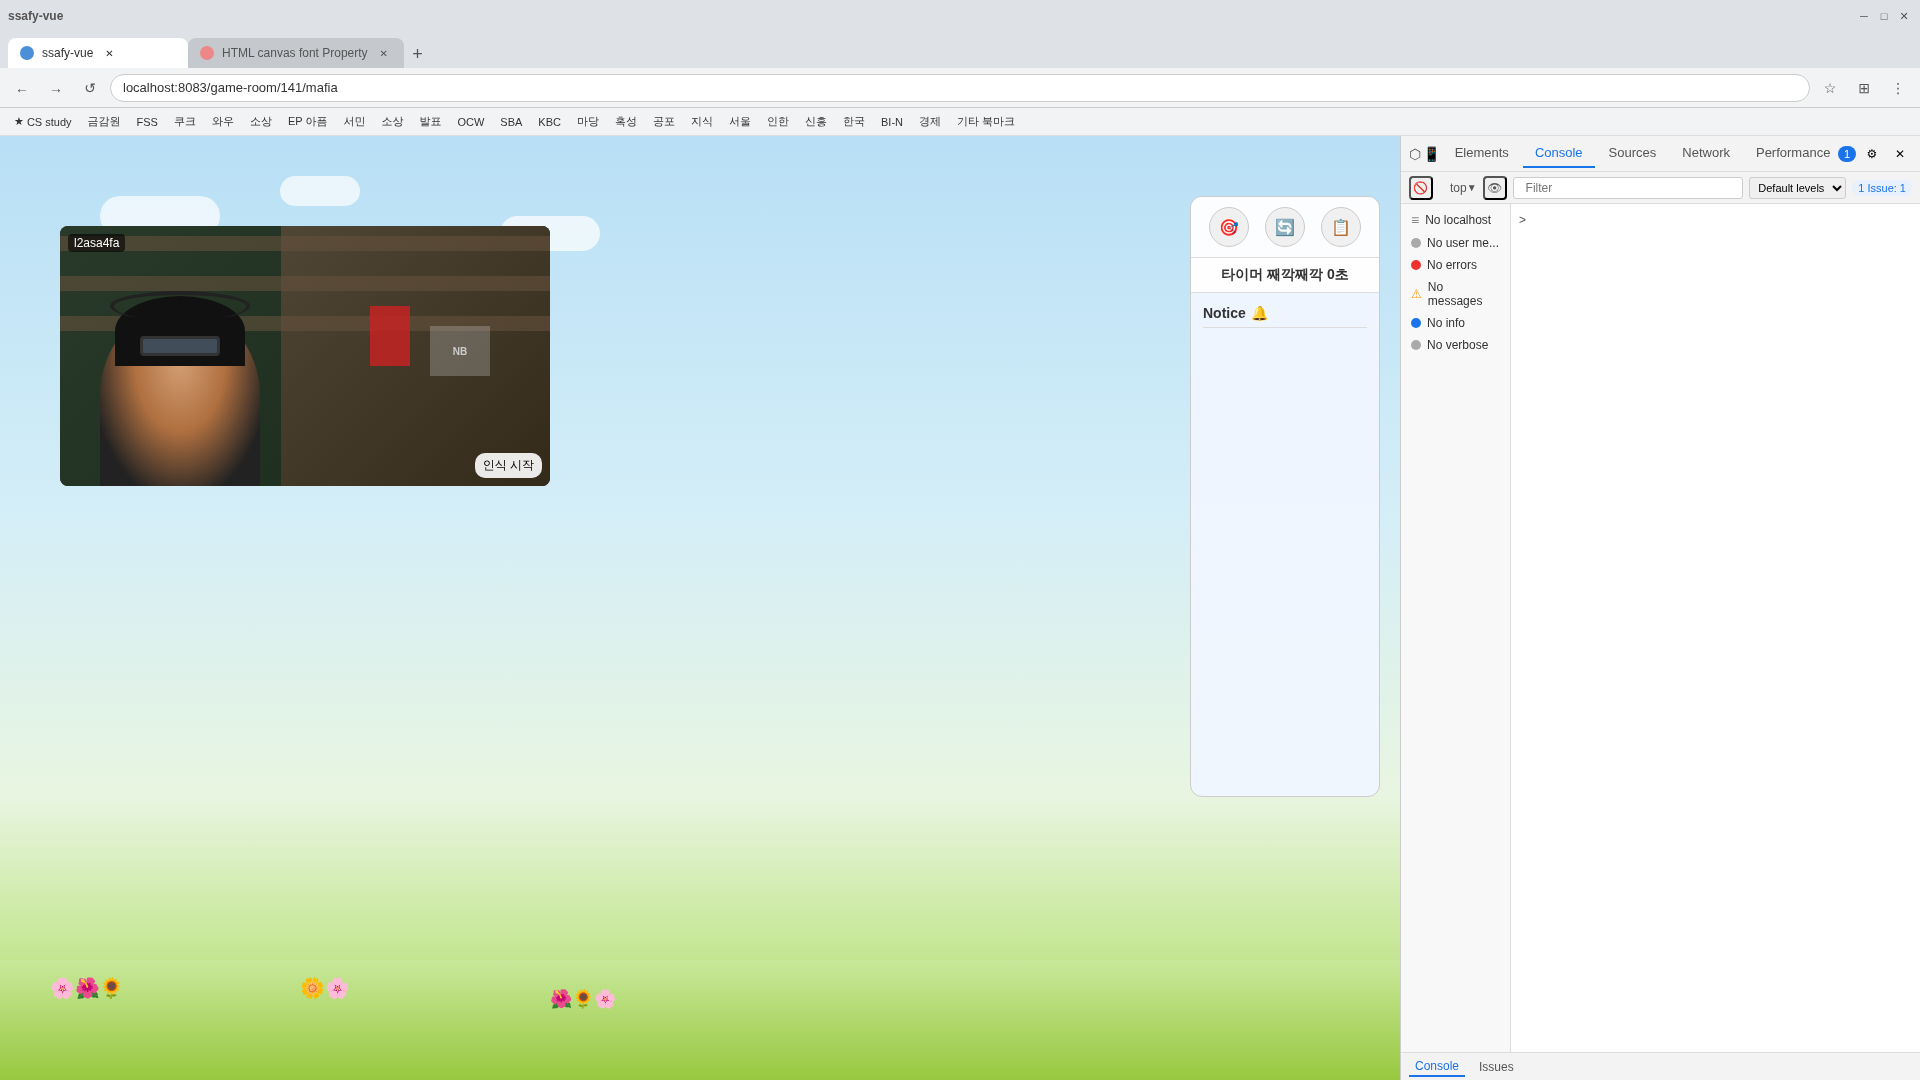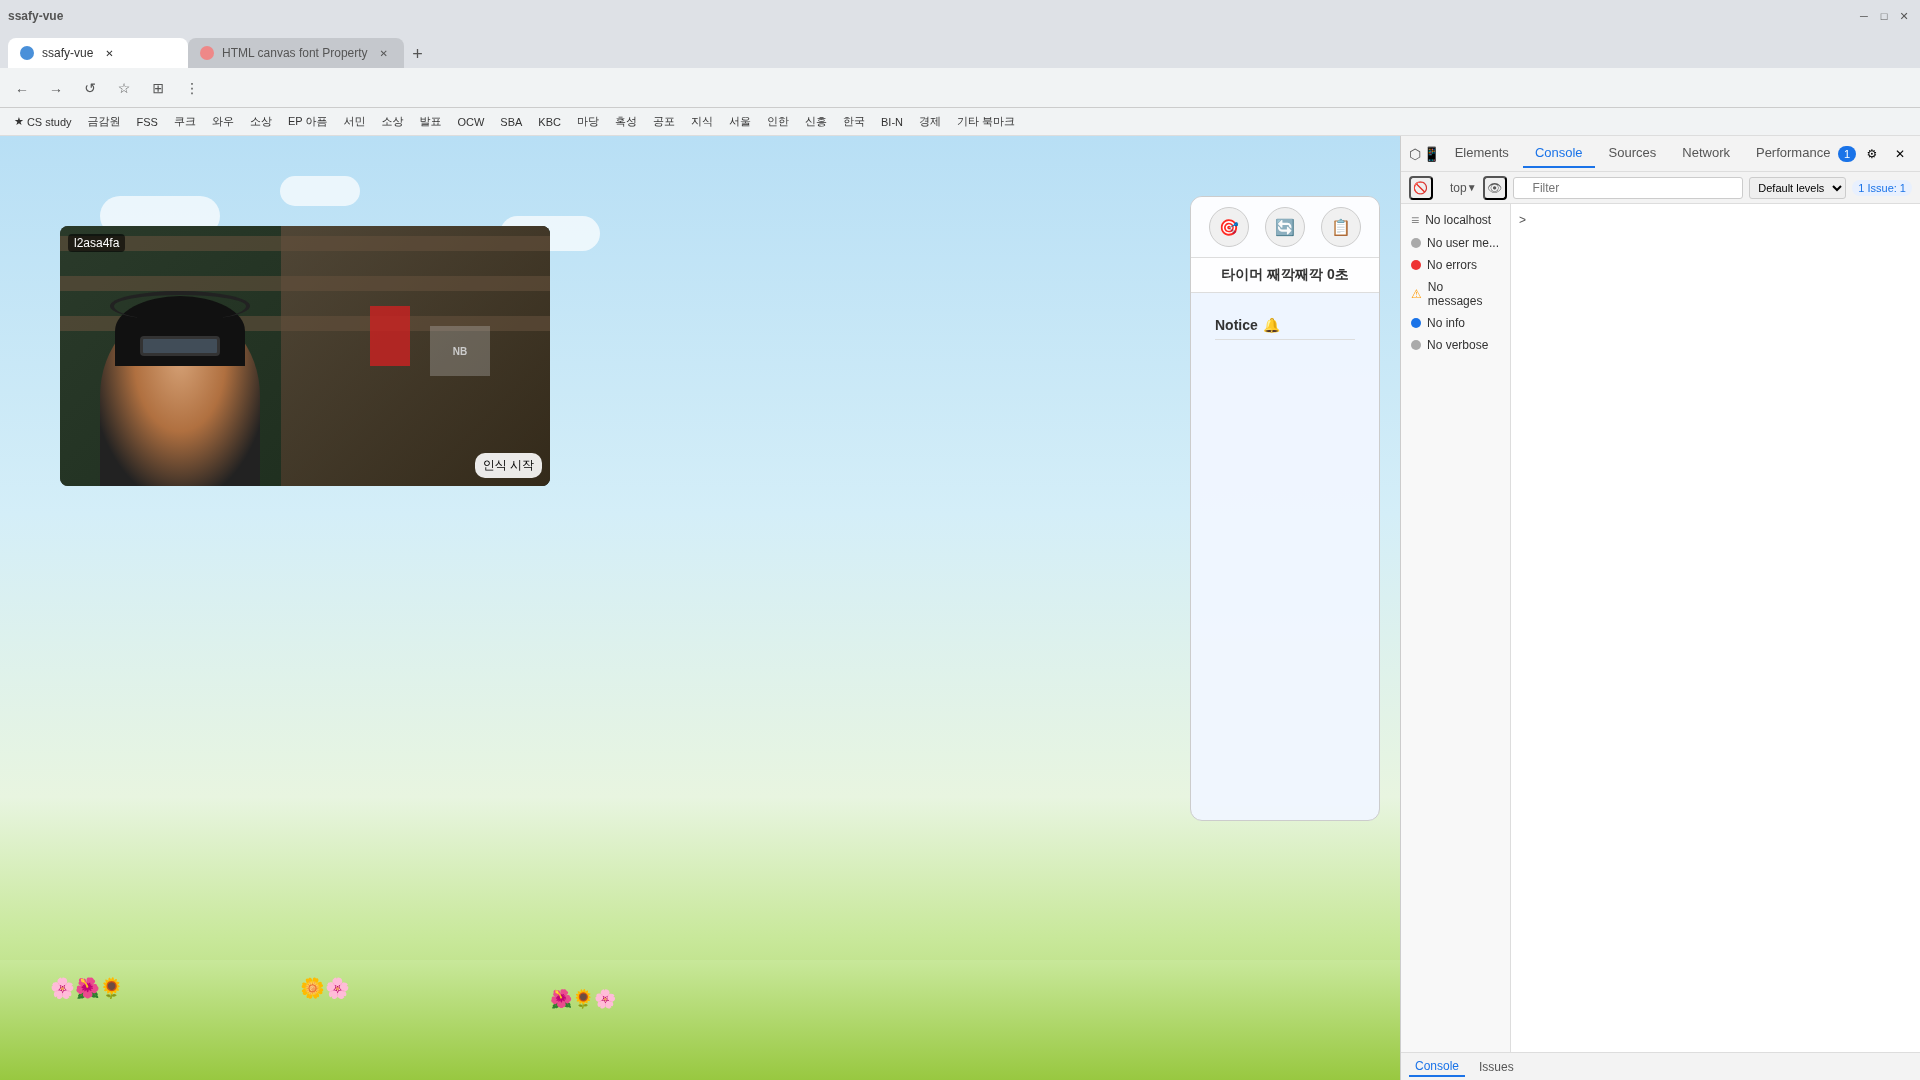--- a/index.html
+++ b/index.html
@@ -37,34 +37,34 @@
     .video-start-btn { position: absolute; bottom: 8px; right: 8px; background: rgba(255,255,255,0.9); font-size: 12px; padding: 4px 8px; border-radius: 10px; cursor: pointer; }
 
     
     .video-bg { width: 100%; height: 100%; background: linear-gradient(135deg, #2a3a2a 0%, #1a2a1a 100%); position: relative; overflow: hidden; }
 
     
     .game-panel { position: absolute; top: 60px; right: 20px; width: 190px; background: rgba(240,245,255,0.95); border-radius: 12px; border: 1px solid #ccc; overflow: hidden; }
     .panel-icons { display: flex; justify-content: space-around; padding: 10px; border-bottom: 1px solid #ddd; background: rgba(255,255,255,0.8); }
     .panel-icon-btn { width: 40px; height: 40px; border-radius: 50%; background: #f0f0f0; border: 1px solid #ccc; display: flex; align-items: center; justify-content: center; font-size: 16px; cursor: pointer; }
     .timer-section { padding: 8px; text-align: center; background: rgba(255,255,255,0.9); border-bottom: 1px solid #ddd; font-size: 14px; font-weight: bold; color: #333; }
-    .notice-section { padding: 24px; }
+    .notice-section { padding: 12px; }
     .notice-header { display: flex; align-items: center; gap: 6px; font-size: 14px; font-weight: bold; color: #333; padding-bottom: 6px; border-bottom: 1px solid #ddd; margin-bottom: 6px; }
     .notice-content { min-height: 450px; }
     .control-buttons { display: flex; justify-content: space-around; padding: 10px; }
     .ctrl-btn { width: 40px; height: 40px; border-radius: 50%; background: #f0f0f0; border: 1px solid #ccc; display: flex; align-items: center; justify-content: center; font-size: 16px; cursor: pointer; }
     .ctrl-btn.red { background: #ffeeee; border-color: #ffaaaa; color: #cc0000; }
 
     
     .devtools-panel { width: 520px; background: #fff; border-left: 1px solid #ccc; display: flex; flex-direction: column; height: 100%; }
     .devtools-tab { padding: 6px 12px; font-size: 13px; cursor: pointer; color: #555; border-bottom: 2px solid transparent; }
     .devtools-tab.active { color: #1a73e8; border-bottom-color: #1a73e8; }
     .devtools-toolbar { display: flex; align-items: center; height: 32px; background: #f3f3f3; border-bottom: 1px solid #ddd; padding: 0 8px; gap: 6px; }
     .devtools-btn { width: 24px; height: 24px; border-radius: 4px; display: flex; align-items: center; justify-content: center; font-size: 12px; cursor: pointer; color: #555; }
-    .filter-input { flex: 1; height: 22px; border: 1px solid #ccc; border-radius: 3px; padding: 0 19px; font-size: 12px; }
+    .filter-input { flex: 1; height: 22px; border: 1px solid #ccc; border-radius: 3px; padding: 0 12px; font-size: 12px; }
     .level-select { height: 22px; border: 1px solid #ccc; border-radius: 3px; font-size: 11px; padding: 0 4px; }
     .issue-badge { font-size: 11px; color: #1a73e8; padding: 2px 6px; background: #e8f0fe; border-radius: 10px; }
     .devtools-content { display: flex; flex: 1; overflow: hidden; }
     .log-levels { width: 110px; background: #f8f8f8; border-right: 1px solid #ddd; padding: 4px 0; }
     .log-level-item { display: flex; align-items: center; gap: 6px; padding: 4px 10px; font-size: 12px; color: #333; cursor: pointer; }
     .console-main { flex: 1; padding: 8px; position: relative; }
     .console-prompt { display: flex; align-items: center; gap: 4px; }
     .prompt-arrow { font-size: 12px; color: #555; }
     .console-input { border: none; outline: none; font-size: 13px; width: 100%; font-family: monospace; }
 
@@ -105,20 +105,23 @@
       <span>HTML canvas font Property</span>
       <div class="tab-close">✕</div>
     </div>
     <div class="tab-new">+</div>
   </div>
 
   <div class="nav-bar">
     <div class="nav-btn">←</div>
     <div class="nav-btn">→</div>
     <div class="nav-btn">↺</div>
+    <div class="address-bar">
+      <span>localhost:8083/game-room/141/mafia</span>
+    </div>
     <div class="nav-btn">☆</div>
     <div class="nav-btn">⊞</div>
     <div class="nav-btn">⋮</div>
   </div>
 
   <div class="bookmarks-bar">
     <div class="bookmark-item">
       <span>★</span>
       <span>CS study</span>
     </div>

